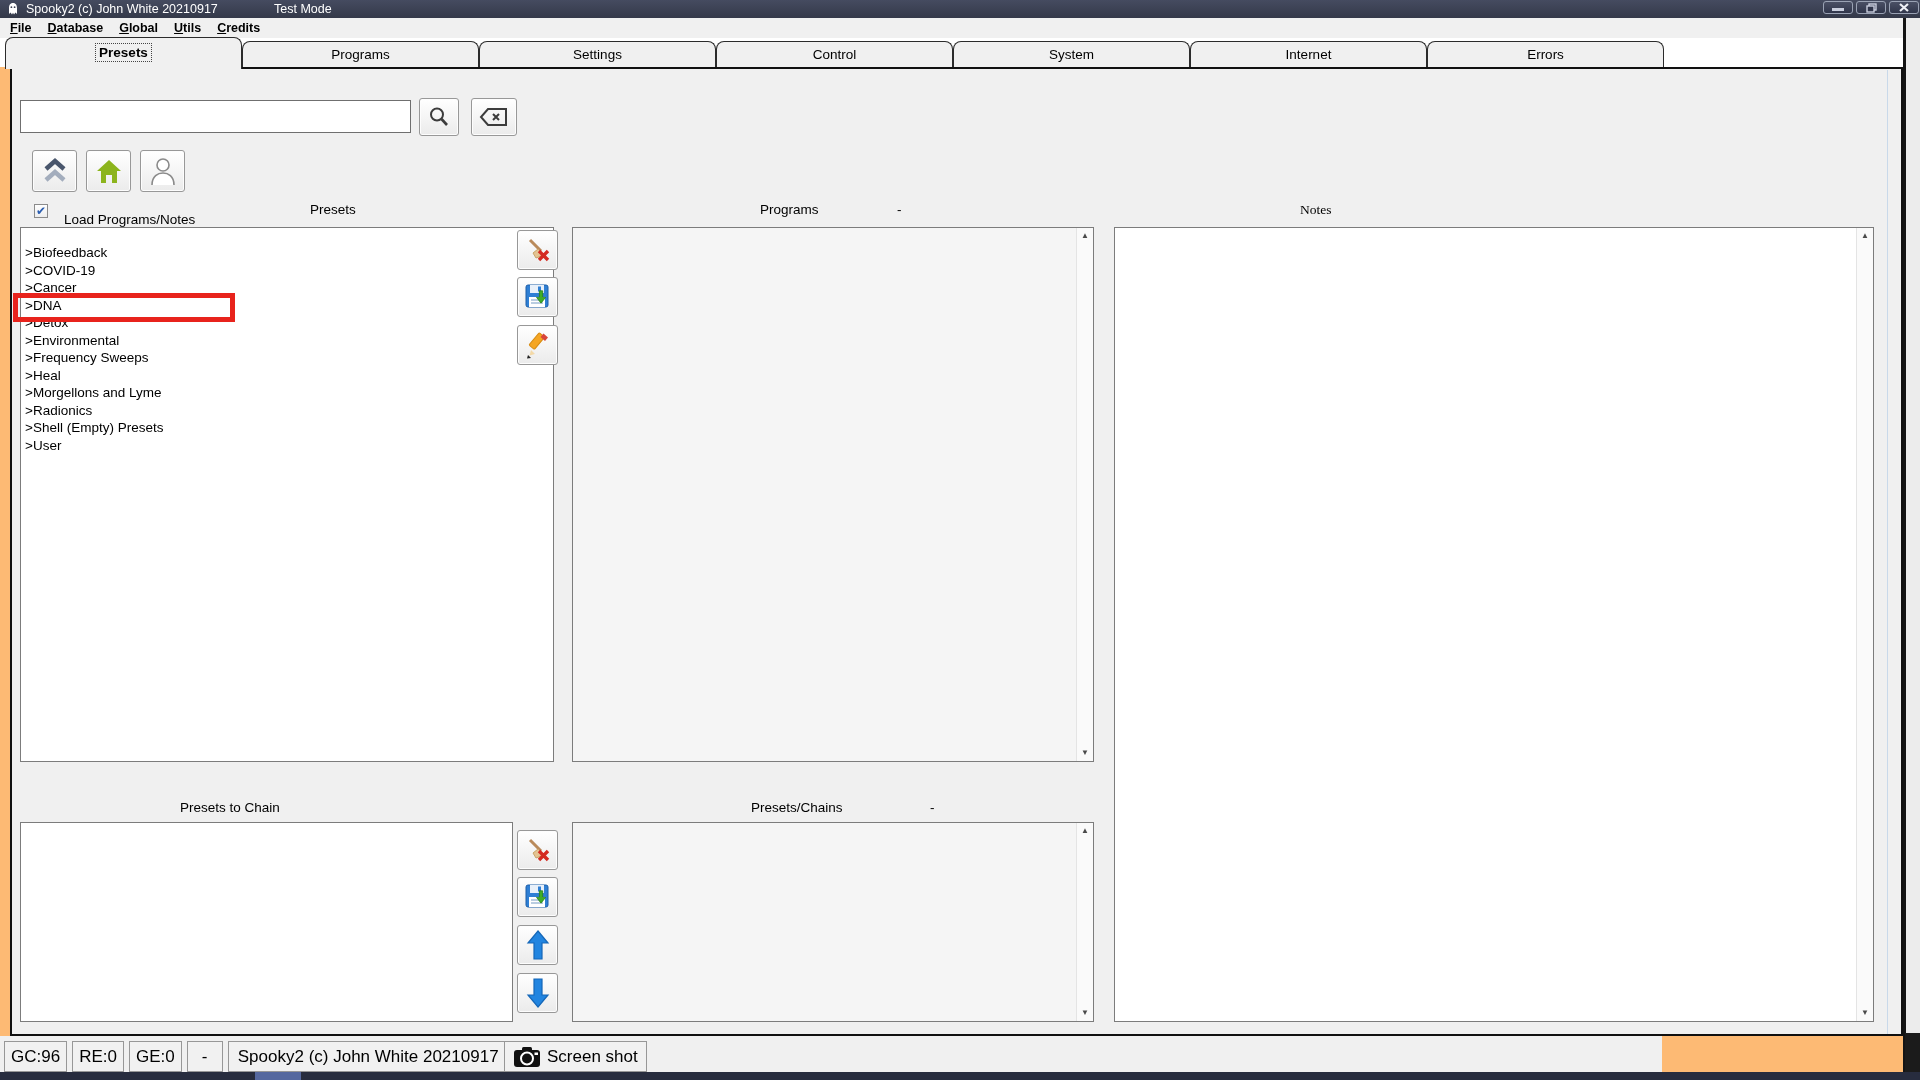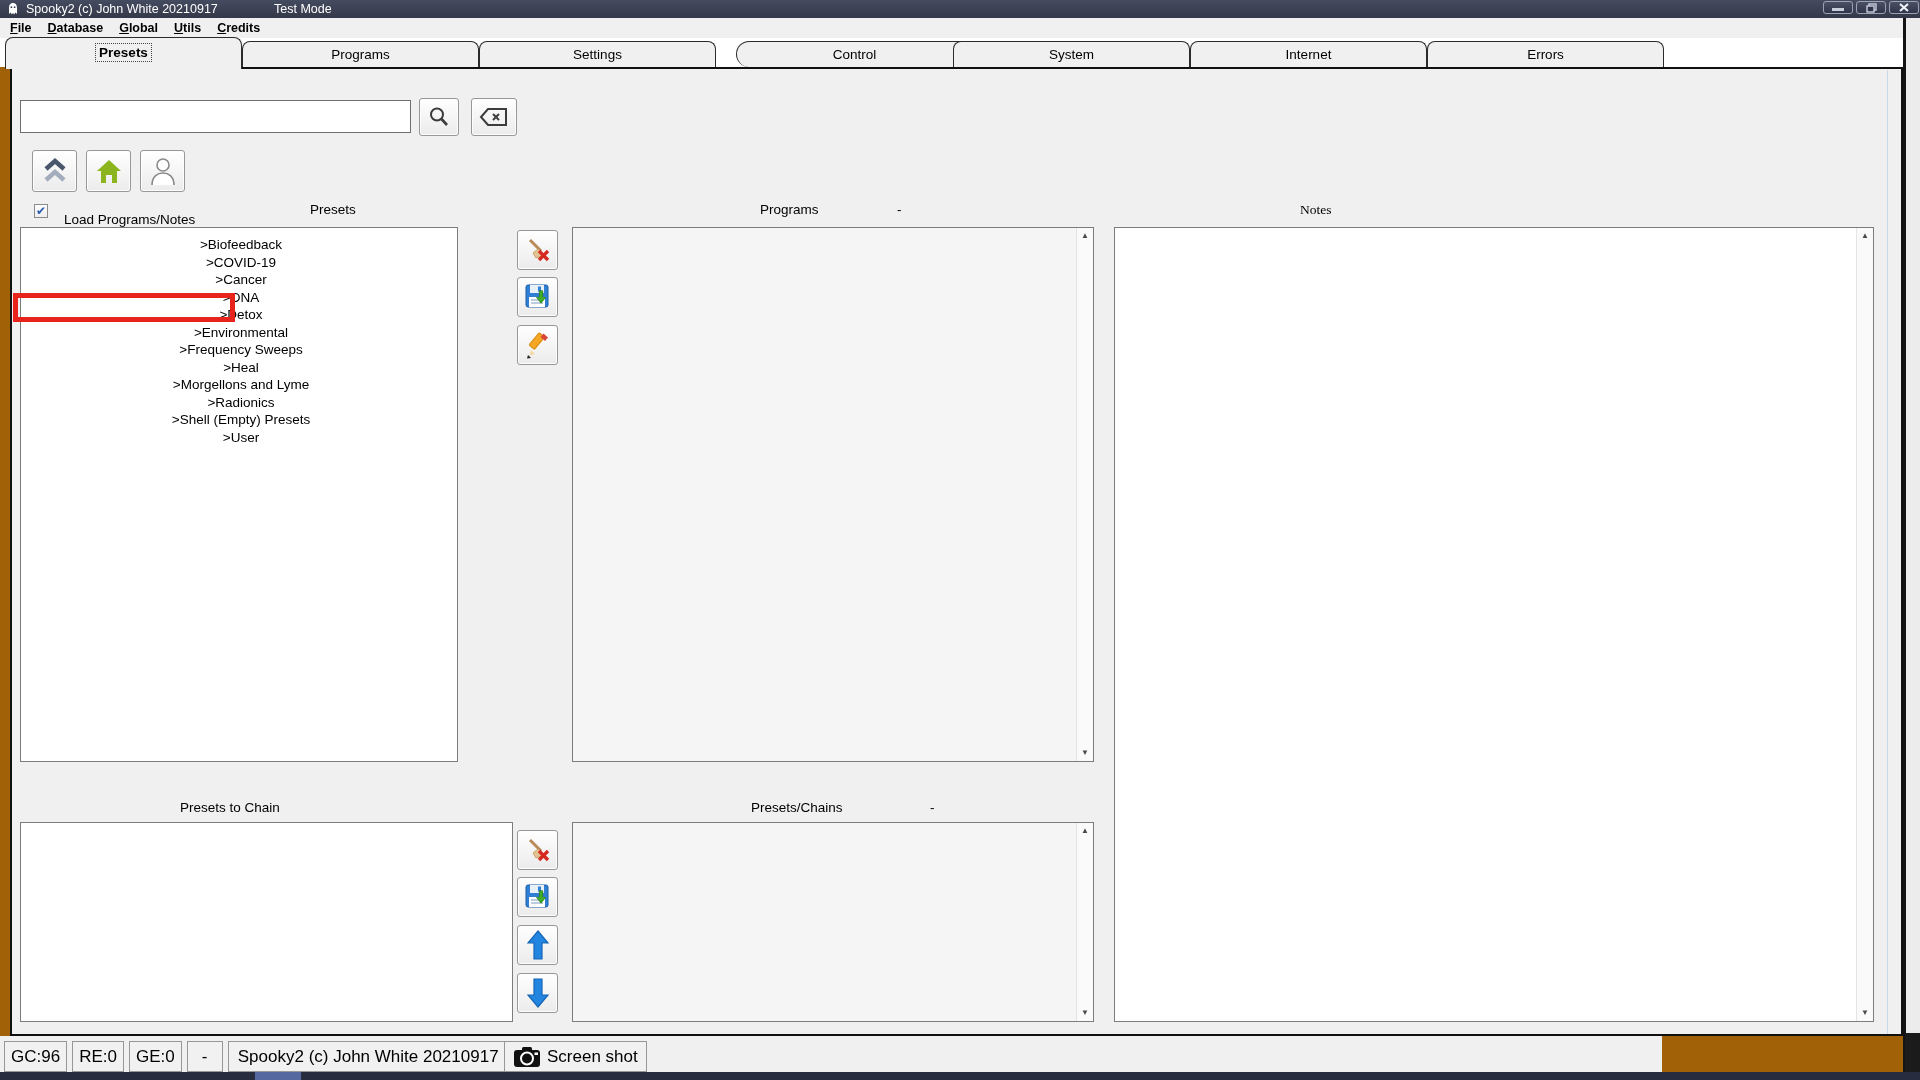--- a/index.html
+++ b/index.html
@@ -1,17 +1,17 @@
 <!DOCTYPE html>
 <html><head>
 <meta charset="utf-8">
 <style>
   * { margin:0; padding:0; box-sizing:border-box; }
   html,body { width:1920px; height:1080px; background:#ececec; font-family:"Liberation Sans",sans-serif; overflow:hidden; }
-  .screen { position:absolute; top:0; left:0; width:1920px; height:1080px; background:#a16207; }
+  .screen { position:absolute; top:0; left:0; width:1920px; height:1080px; background:#fdba74; }
 
   
   .titlebar { position:absolute; top:0; left:0; width:1920px; height:18px;
     background:linear-gradient(#454b60,#343949); color:#fff; font-size:12.5px; }
   .app-icon { position:absolute; left:6px; top:2px; width:14px; height:14px; }
   .title-text { position:absolute; left:26px; top:2px; }
   .mode-text  { position:absolute; left:274px; top:2px; }
   .winbtn { position:absolute; top:1px; width:30px; height:13px; border:1px solid #9aa2b4; border-radius:3px;
     background:linear-gradient(#4a5065,#30354a); color:#d6dae6; font-size:9px; line-height:11px; text-align:center; }
   .winbtn.close { font-weight:bold; color:#eef0f6; }
@@ -56,21 +56,21 @@
   .hdr-presets  { left:310px; top:202px; }
   .hdr-programs { left:760px; top:202px; }
   .hdr-programs-dash { left:897px; top:202px; }
   .hdr-notes    { left:1300px; top:202px;font-family:Liberation Serif, serif; }
   .hdr-chain    { left:180px; top:800px; }
   .hdr-chains   { left:751px; top:800px;text-align:right; }
   .hdr-chains-dash { left:930px; top:800px; }
 
   
   .listbox { position:absolute; border:1px solid #7c7c7c; background:#fff; z-index:4; overflow:hidden; }
-  .lb-presets { left:20px;  top:227px; width:438px; height:535px; padding-top:8px;text-align:center; }
+  .lb-presets { left:20px;  top:227px; width:534px; height:535px; padding-top:16px; }
   .lb-programs{ left:572px; top:227px; width:522px; height:535px; background:#f5f5f5; }
   .lb-notes   { left:1114px; top:227px; width:760px; height:795px; }
   .lb-chain   { left:20px;  top:822px; width:493px; height:200px; }
   .lb-chains  { left:572px; top:822px; width:522px; height:200px; background:#f5f5f5; }
   .list-item { font-size:13.5px; line-height:17.5px; padding-left:4px; white-space:nowrap; color:#000; }
 
   
   .vscroll { position:absolute; background:#fafafa; border-left:1px solid #e4e4e4; z-index:6;
     display:flex; flex-direction:column; justify-content:space-between; }
   .vs-programs { left:1076px; top:228px; width:17px; height:533px; }
@@ -140,21 +140,21 @@
       <div class="menu-item"><u>G</u>lobal</div>
       <div class="menu-item"><u>U</u>tils</div>
       <div class="menu-item"><u>C</u>redits</div>
     </div>
 
   <div class="tabstrip-bg"></div>
   <div class="tabstrip" id="tabstrip">
       <div class="tab active" style="left: 5px;"><span class="tab-label">Presets</span></div>
       <div class="tab" style="left: 242px;"><span class="tab-label">Programs</span></div>
       <div class="tab" style="left: 479px;"><span class="tab-label">Settings</span></div>
-      <div class="tab" style="left: 736px; border-radius: 13px;"><span class="tab-label">Control</span></div>
+      <div class="tab" style="left: 716px;"><span class="tab-label">Control</span></div>
       <div class="tab" style="left: 953px;"><span class="tab-label">System</span></div>
       <div class="tab" style="left: 1190px;"><span class="tab-label">Internet</span></div>
       <div class="tab" style="left: 1427px;"><span class="tab-label">Errors</span></div>
     </div>
 
   <div class="main-panel"></div>
   <div class="panel-inner-line"></div>
 
   <input class="search-input" type="text" value="" style="">
   <div class="btn btn-search">

